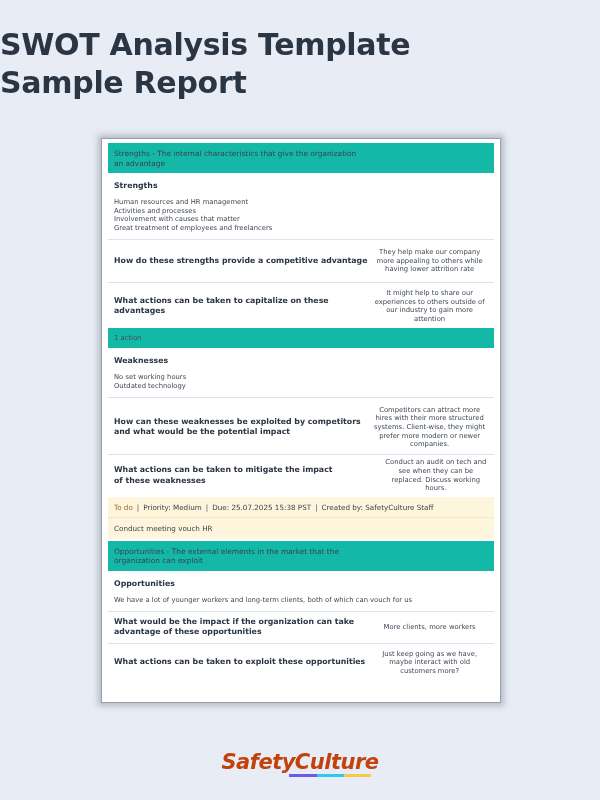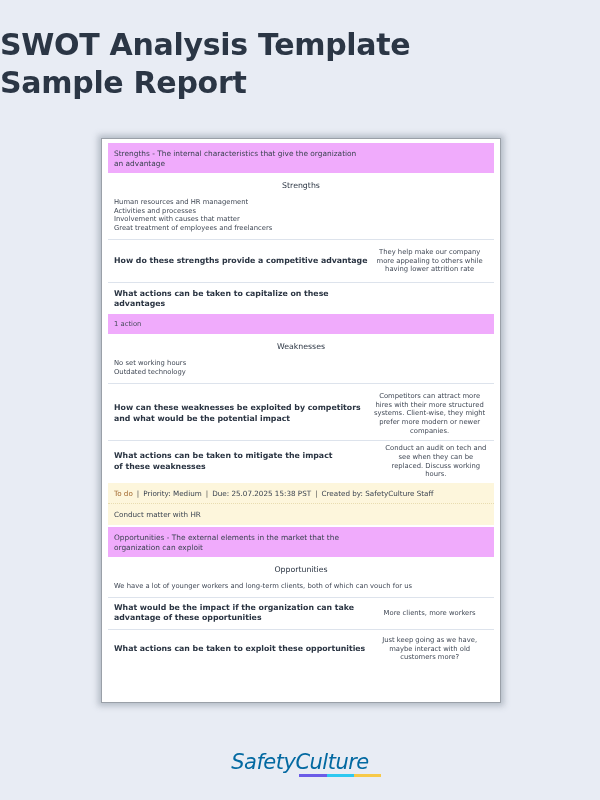--- a/index.html
+++ b/index.html
@@ -22,33 +22,33 @@
       position: absolute;
       left: 101px; top: 138px;
       width: 400px; height: 565px;
       background: #ffffff;
       border: 1px solid #9aa0a8;
       box-shadow: 0 0 6px 3px rgba(120,130,145,0.45);
       padding: 4px 6px 0 6px;
       overflow: hidden;
     }
     .section-head {
-      background: #f0abfc;
+      background: #14b8a6;
       padding: 6px 6px 5px 6px;
       display: flex; justify-content: space-between; align-items: center;
       font-size: 7.4px; line-height: 9.5px; color: #3a4350;
     }
     .section-head .label { width: 250px; }
     .section-head .meta { font-size: 6.8px; color: #444c58; }
     .list-block {
       padding: 8px 6px 6px 6px;
       border-bottom: 1px solid #dde3ec;
     }
     .list-block .heading {
-      font-weight: normal; font-size: 7.8px; color: #2a3442; margin-bottom: 8px; text-align: center;
+      font-weight: bold; font-size: 7.8px; color: #2a3442; margin-bottom: 8px;
     }
     .list-block .item {
       font-size: 6.8px; line-height: 8.7px; color: #3f4754;
     }
     .qrow {
       display: flex; justify-content: space-between; align-items: center;
       padding: 6px 6px;
       border-bottom: 1px solid #dde3ec;
     }
     .qrow .q {
@@ -71,22 +71,22 @@
     .todo .status { color: #a0652a; font-weight: normal; }
     .todo .sep { margin: 0 4px; color: #555; }
     .todo .todo-title { padding: 6px 6px 6px 6px; }
     .logo {
       position: absolute; left: 0; top: 750px; width: 600px;
       text-align: center;
     }
     .logo .word {
       display: inline-block;
       font-family: "DejaVu Sans", sans-serif;
-      font-weight: normal; font-style: italic;
-      font-size: 21px; color: #0369a1; letter-spacing: -0.5px;
+      font-weight: bold; font-style: italic;
+      font-size: 21px; color: #c2410c; letter-spacing: -0.5px;
       position: relative;
       text-align: right;
     }
     .logo .bar {
       position: absolute; left: 68px; top: 24px; height: 3px; width: 82px;
       display: flex;
     }
     .logo .bar span { flex: 1; height: 3px; }
   </style>
 </head>
@@ -109,20 +109,21 @@
     <div class="item">Activities and processes</div>
     <div class="item">Involvement with causes that matter</div>
     <div class="item">Great treatment of employees and freelancers</div>
   </div>
   <div class="qrow" style="padding-top:8px;padding-bottom:8px;">
     <div class="q">How do these strengths provide a competitive advantage</div>
     <div class="a">They help make our company more appealing to others while having lower attrition rate</div>
   </div>
   <div class="qrow last" style="padding-top:6px;padding-bottom:4px;">
     <div class="q">What actions can be taken to capitalize on these advantages</div>
+    <div class="a">It might help to share our experiences to others outside of our industry to gain more attention</div>
   </div>
 
   <div class="section-head">
     <span class="meta">1 action</span>
   </div>
   <div class="list-block">
     <div class="heading">Weaknesses</div>
     <div class="item">No set working hours</div>
     <div class="item">Outdated technology</div>
   </div>
@@ -131,21 +132,21 @@
     <div class="a">Competitors can attract more hires with their more structured systems. Client-wise, they might prefer more modern or newer companies.</div>
   </div>
   <div class="qrow last" style="padding-top:3px;padding-bottom:4px;gap:40px;">
     <div class="q">What actions can be taken to mitigate the impact of these weaknesses</div>
     <div class="a">Conduct an audit on tech and see when they can be replaced. Discuss working hours.</div>
   </div>
   <div class="todo">
     <div class="todo-meta">
       <span class="status">To do</span><span class="sep">|</span><span>Priority: Medium</span><span class="sep">|</span><span>Due: 25.07.2025 15:38 PST</span><span class="sep">|</span><span>Created by: SafetyCulture Staff</span>
     </div>
-    <div class="todo-title">Conduct matter with HR</div>
+    <div class="todo-title">Conduct meeting vouch HR</div>
   </div>
 
   <div class="section-head" style="margin-top:2px;">
     <span class="label">Opportunities - The external elements in the market that the organization can exploit</span>
     <span class="meta"></span>
   </div>
   <div class="list-block">
     <div class="heading">Opportunities</div>
     <div class="item">We have a lot of younger workers and long-term clients, both of which can vouch for us</div>
   </div>

